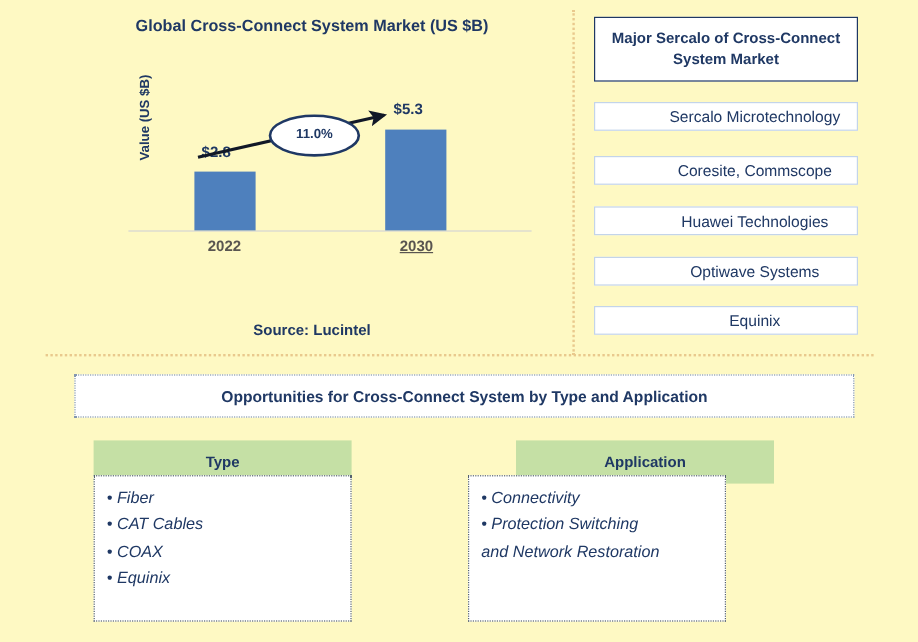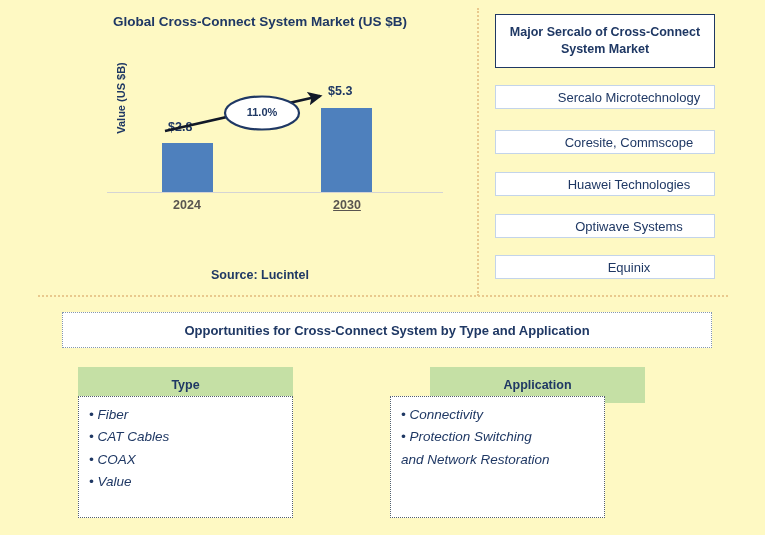--- a/index.html
+++ b/index.html
@@ -240,21 +240,21 @@
   <div class="chart-area">
     <div class="y-axis-label">Value (US $B)</div>
     <div class="axis-line"></div>
 
     <div class="bar bar-2024"></div>
     <div class="bar bar-2030"></div>
 
     <div class="bar-value val-2024">$2.8</div>
     <div class="bar-value val-2030">$5.3</div>
 
-    <div class="x-tick tick-2024">2024</div>
+    <div class="x-tick tick-2024">2022</div>
     <div class="x-tick tick-2030">2030</div>
 
     <svg class="cagr-svg" viewBox="0 0 360 150">
       <defs>
         <marker id="arrowhead" markerWidth="6" markerHeight="6" refX="4.6" refY="3" orient="auto" markerUnits="strokeWidth">
           <path d="M0,0.4 L5.6,3 L0,5.6 L1.2,3 Z" fill="#111827"></path>
         </marker>
       </defs>
       <line x1="70" y1="61" x2="225" y2="26" stroke="#111827" stroke-width="2.6" marker-end="url(#arrowhead)"></line>
       <ellipse cx="167" cy="43" rx="37" ry="16.5" fill="#ffffff" stroke="#1f3864" stroke-width="2.2"></ellipse>
@@ -273,21 +273,21 @@
 
   <div class="opportunities-banner">Opportunities for Cross-Connect System by Type and Application</div>
 
   <div class="col-header col-header-type">Type</div>
   <div class="col-header col-header-app">Application</div>
 
   <div class="col-box col-box-type">
     <div class="bullet-item">• Fiber</div>
     <div class="bullet-item">• CAT Cables</div>
     <div class="bullet-item">• COAX</div>
-    <div class="bullet-item">• Value</div>
+    <div class="bullet-item">• Equinix</div>
   </div>
 
   <div class="col-box col-box-app">
     <div class="bullet-item">• Connectivity</div>
     <div class="bullet-item">• Protection Switching
    and Network Restoration</div>
   </div>
 
 </div>
 

